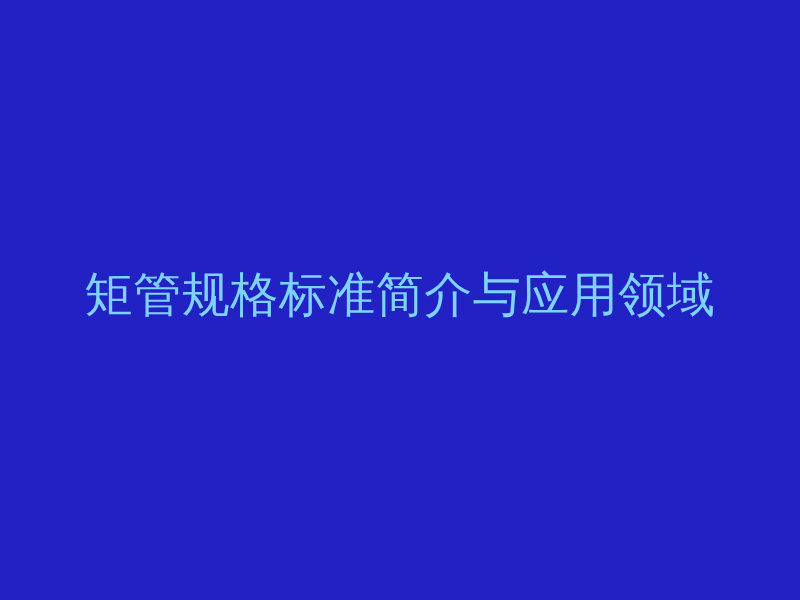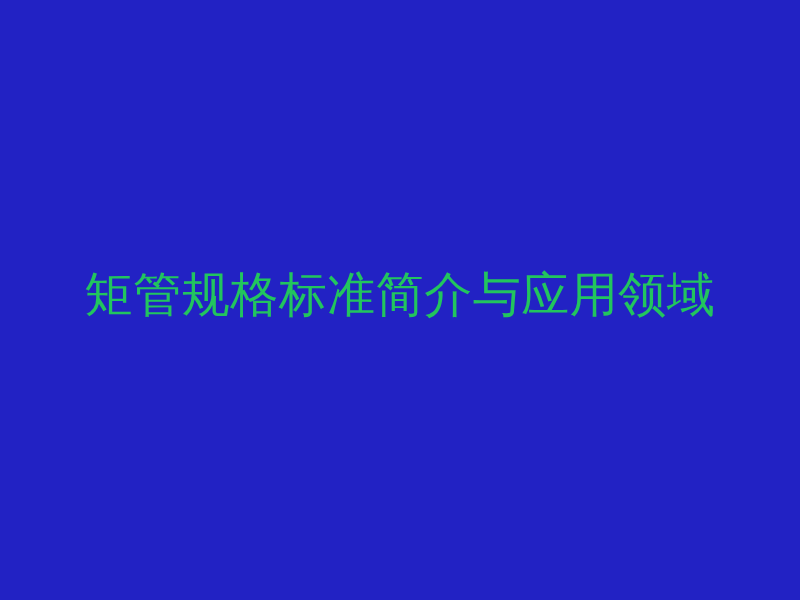--- a/index.html
+++ b/index.html
@@ -50,17 +50,17 @@
     -webkit-font-smoothing: antialiased;
   }
 </style>
 </head>
 <body>
 
 <div id="slide" style="background: rgb(34, 34, 196);">
 
   <div id="title-block">
 
-    <h1 id="slide-title" style="color: #22c55e;">矩管规格标准简介与应用领域</h1>
+    <h1 id="slide-title" style="color: #7dd3fc;">矩管规格标准简介与应用领域</h1>
 
   </div>
 
 </div>
 
 </body></html>

